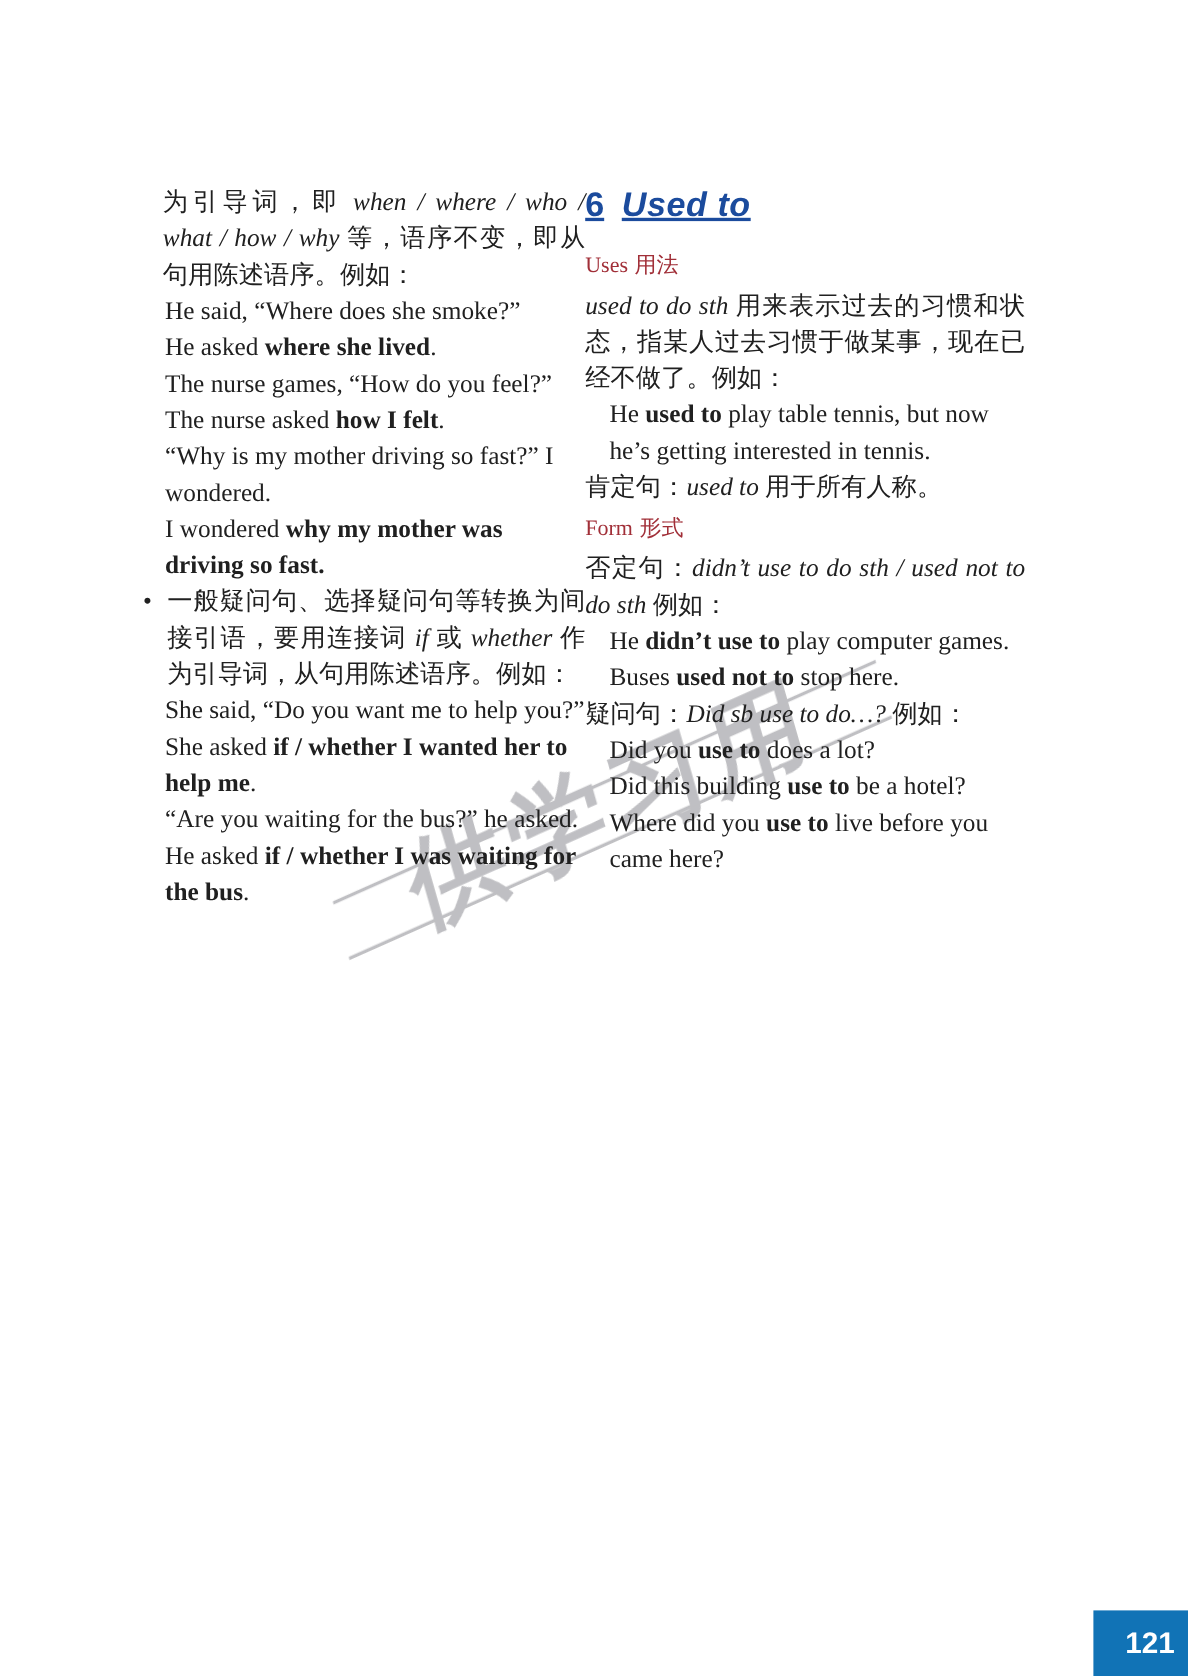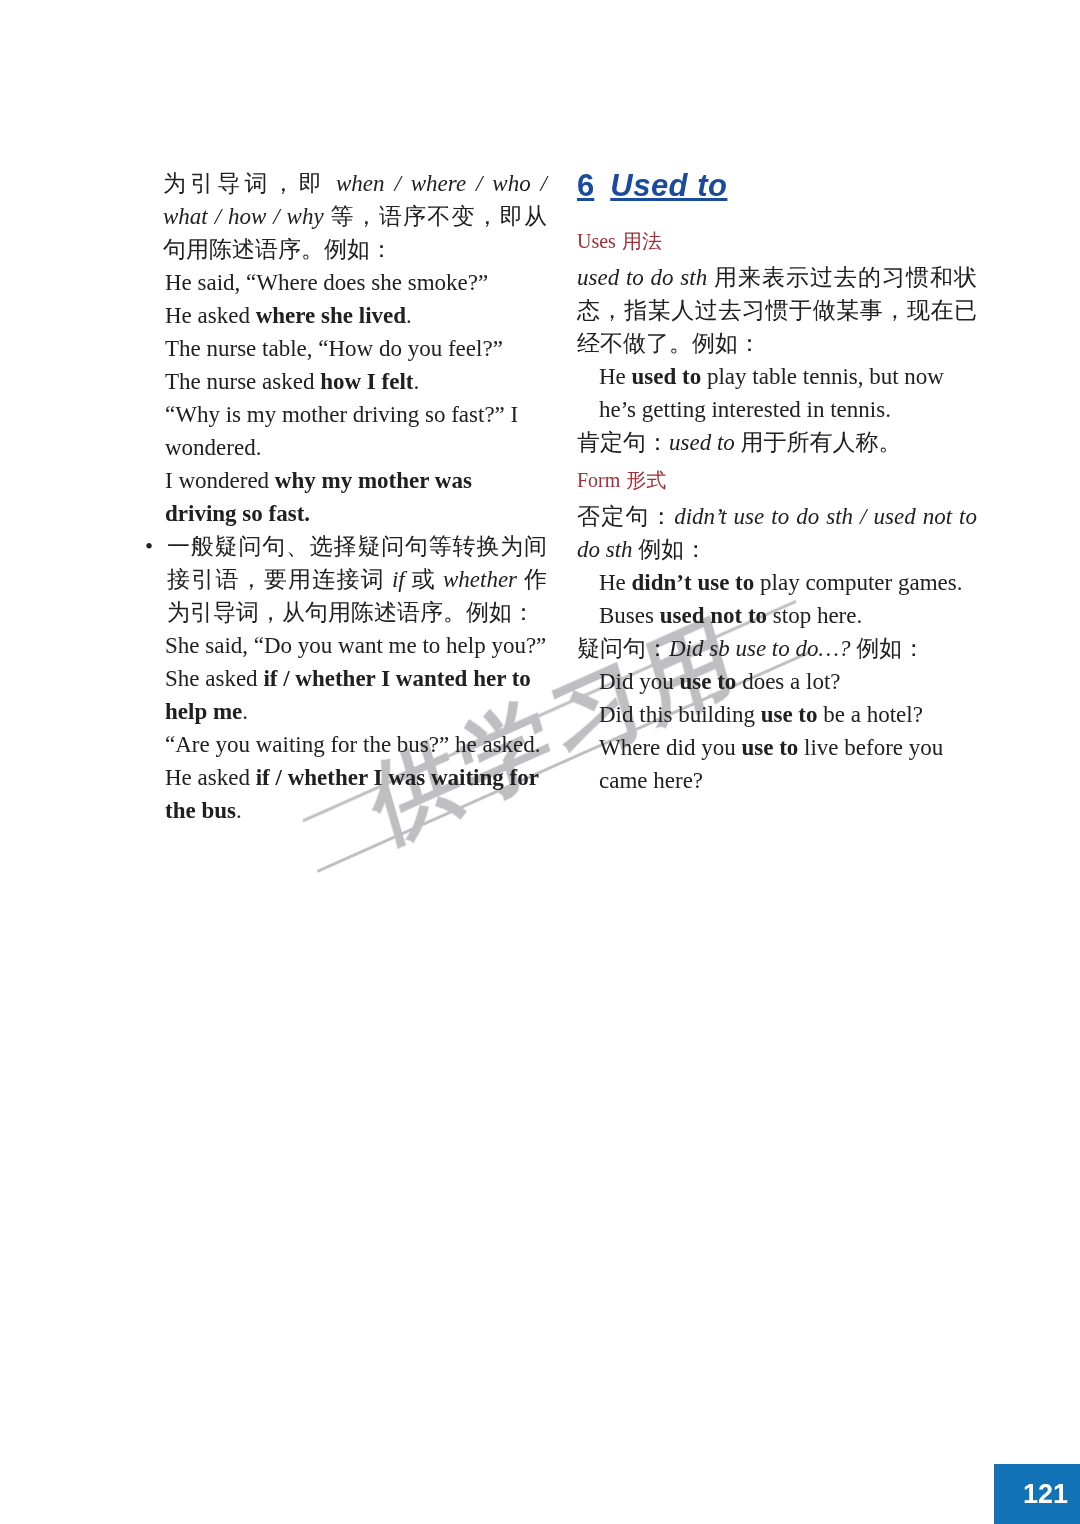--- a/index.html
+++ b/index.html
@@ -39,23 +39,22 @@
     left: -55px; right: -55px;
     height: 3px;
     background: currentColor;
   }
   .watermark::before { top: 34%; }
   .watermark::after  { top: 74%; }
 
   
   .content {
     position: absolute;
-    top: 167px; left: 163px;
+    top: 167px; left: 148px;
     display: flex;
-    gap: 30px;
     z-index: 1;
   }
   .col { flex: none; }
   .col-left  { width: 384px; }
   .col-right { width: 400px; }
 
   .block {
     font-size: 23px;
     line-height: 33px;
     margin: 0;
@@ -119,21 +118,21 @@
 
 <div class="page">
 
   <div class="watermark">供学习用</div>
 
   <div class="content">
     <div class="col col-left" id="col-left">
         <div class="block para"><span class="seg r">为引导词，即 </span><span class="seg i">when / where / who / what / how / why</span><span class="seg r"> 等，语序不变，即从句用陈述语序。例如：</span></div>
         <div class="block example"><span class="seg r">He said, “Where does she smoke?”</span></div>
         <div class="block example"><span class="seg r">He asked </span><span class="seg b">where she lived</span><span class="seg r">.</span></div>
-        <div class="block example"><span class="seg r">The nurse table, “How do you feel?”</span></div>
+        <div class="block example"><span class="seg r">The nurse games, “How do you feel?”</span></div>
         <div class="block example"><span class="seg r">The nurse asked </span><span class="seg b">how I felt</span><span class="seg r">.</span></div>
         <div class="block example"><span class="seg r">“Why is my mother driving so fast?” I wondered.</span></div>
         <div class="block example"><span class="seg r">I wondered </span><span class="seg b">why my mother was driving so fast.</span></div>
         <div class="block bullet"><span class="marker">•</span><span class="seg r">一般疑问句、选择疑问句等转换为间接引语，要用连接词 </span><span class="seg i">if</span><span class="seg r"> 或 </span><span class="seg i">whether</span><span class="seg r"> 作为引导词，从句用陈述语序。例如：</span></div>
         <div class="block example"><span class="seg r">She said, “Do you want me to help you?”</span></div>
         <div class="block example"><span class="seg r">She asked </span><span class="seg b">if / whether I wanted her to help me</span><span class="seg r">.</span></div>
         <div class="block example"><span class="seg r"> “Are you waiting for the bus?” he asked.</span></div>
         <div class="block example"><span class="seg r">He asked </span><span class="seg b">if / whether I was waiting for the bus</span><span class="seg r">.</span></div>
       </div>
     <div class="col col-right" id="col-right">

